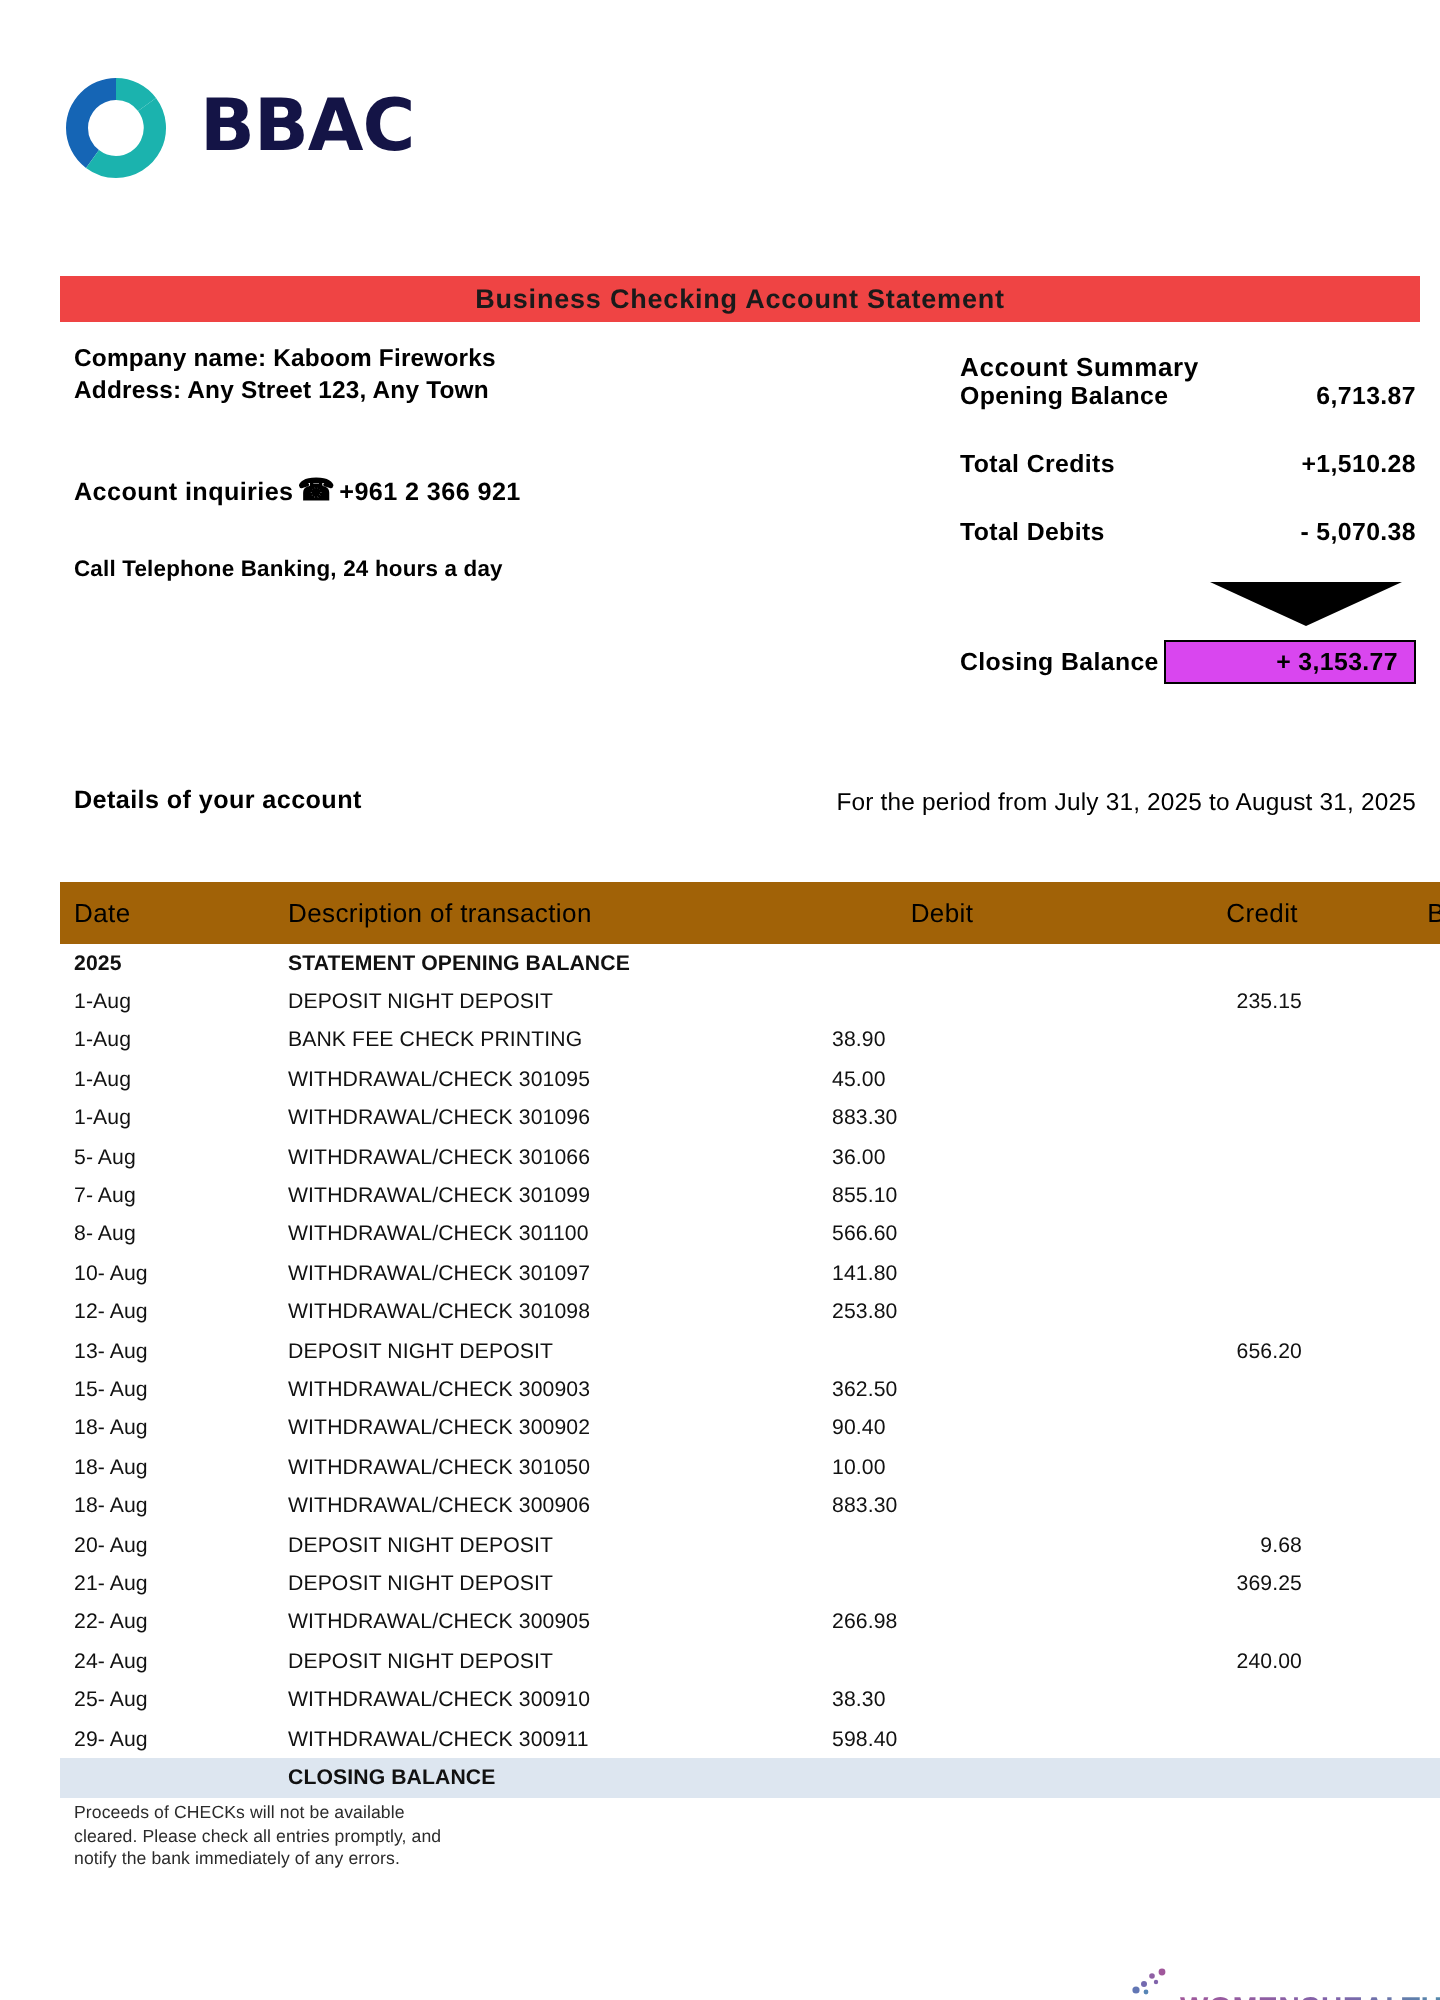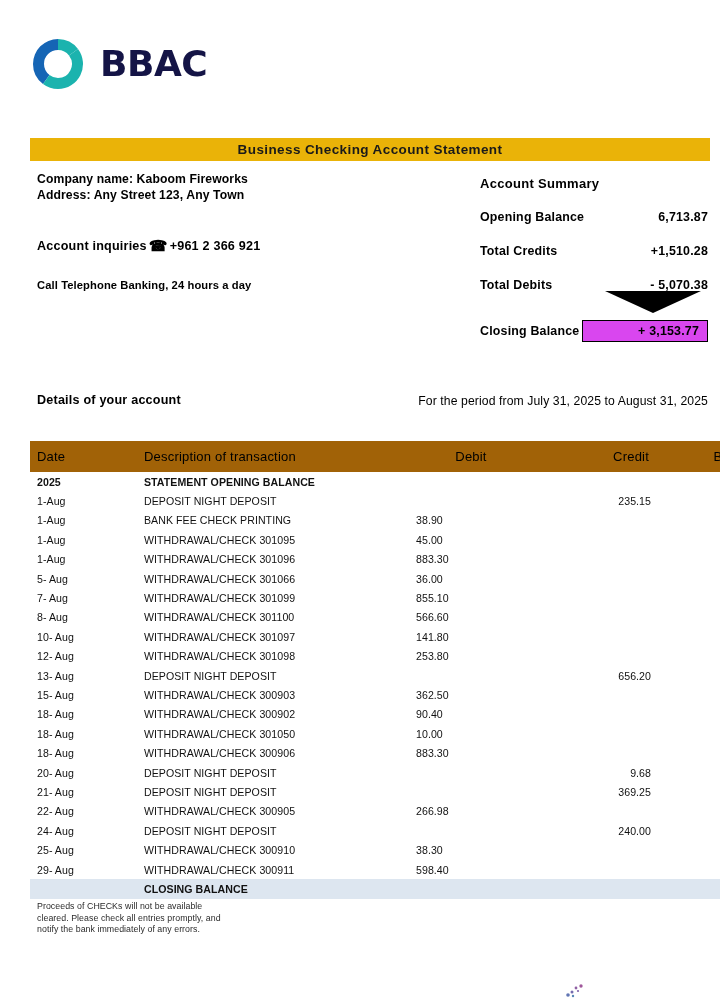--- a/index.html
+++ b/index.html
@@ -35,21 +35,21 @@
     line-height: 1;
   }
 
   
   #title-band {
     position: absolute;
     left: 30px;
     top: 138px;
     width: 680px;
     height: 23px;
-    background: #eab308;
+    background: #ef4444;
     display: flex;
     align-items: center;
     justify-content: center;
   }
   #title-band-text {
     font-size: 13.5px;
     font-weight: bold;
     letter-spacing: 0.4px;
     color: #1a1a1a;
   }
@@ -90,21 +90,20 @@
   #summary-block {
     position: absolute;
     left: 480px;
     top: 176px;
     width: 228px;
   }
   #summary-title {
     font-size: 13px;
     font-weight: bold;
     letter-spacing: 0.3px;
-    margin-bottom: 19px;
   }
   .summary-row {
     display: flex;
     justify-content: space-between;
     align-items: baseline;
     font-size: 12.4px;
     font-weight: bold;
     letter-spacing: 0.2px;
     margin-bottom: 20px;
   }

